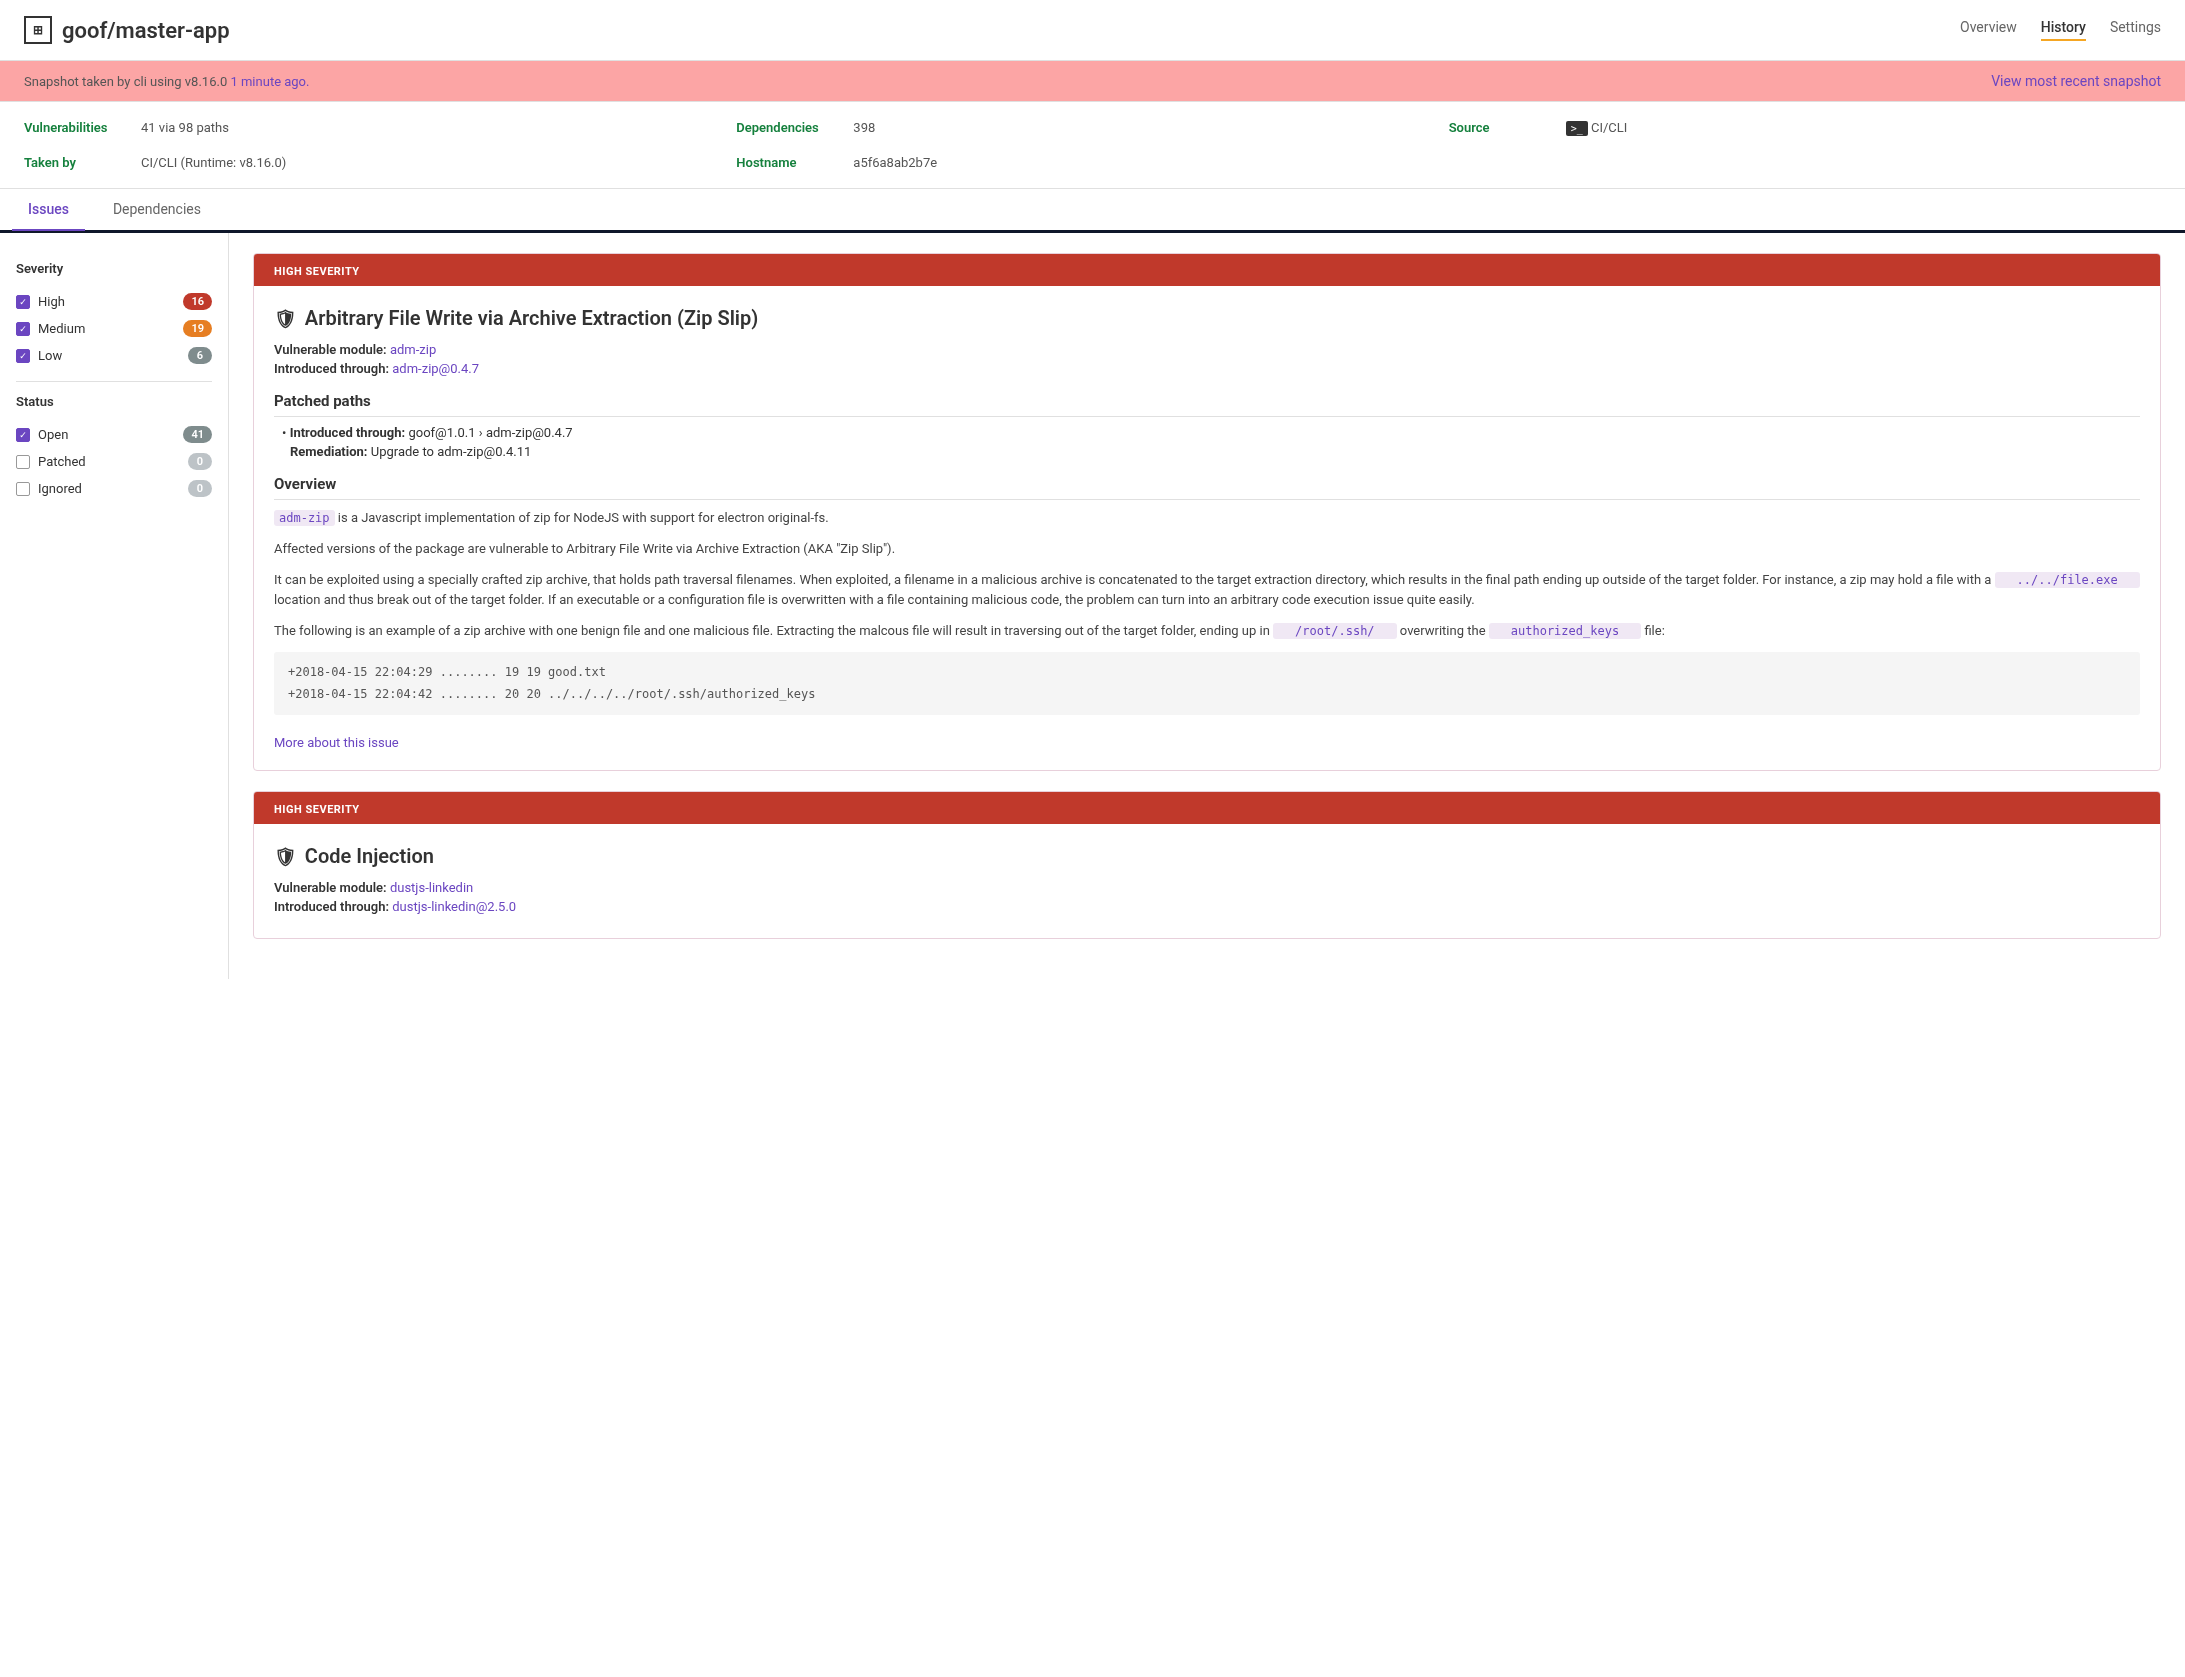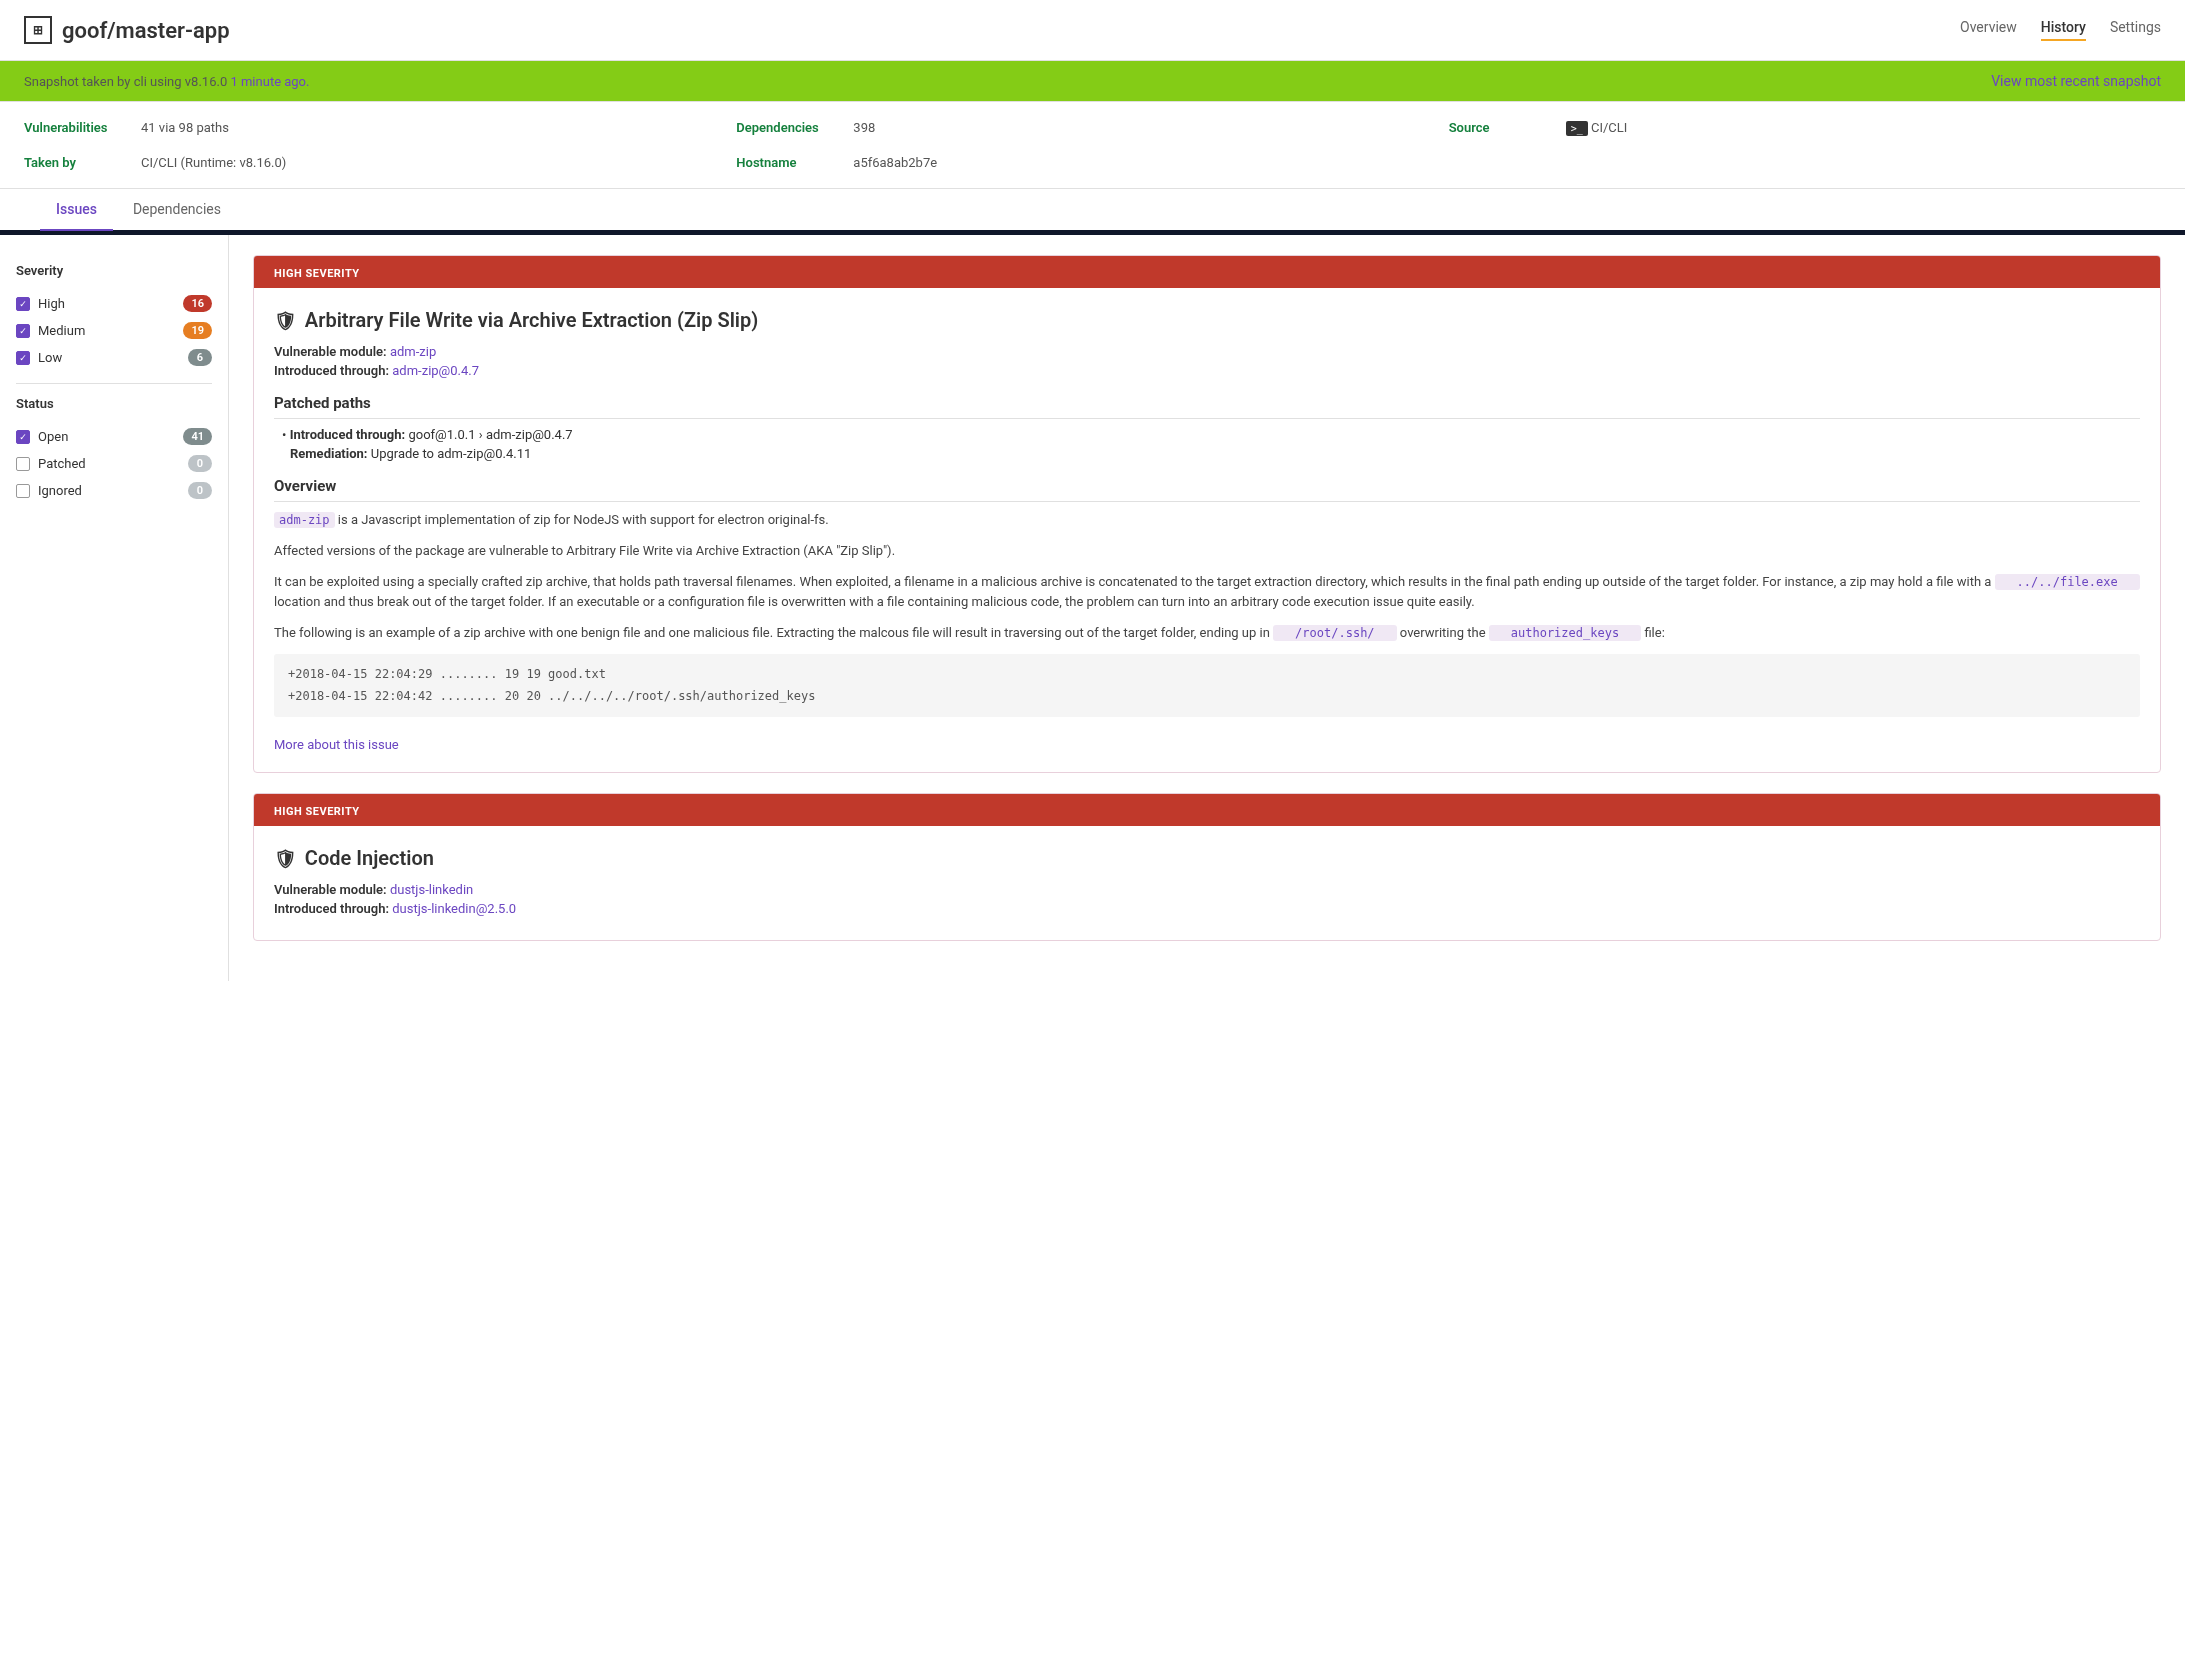--- a/index.html
+++ b/index.html
@@ -7,34 +7,34 @@
 
     
     .header { display: flex; align-items: center; justify-content: space-between; padding: 16px 24px; border-bottom: 1px solid #e0e0e0; }
     .header-logo { display: flex; align-items: center; gap: 10px; font-size: 22px; font-weight: 600; color: #333; }
     .logo-icon { width: 28px; height: 28px; border: 2.5px solid #333; display: flex; align-items: center; justify-content: center; font-size: 12px; }
     .header-nav { display: flex; gap: 24px; }
     .nav-item { font-size: 14px; color: #666; text-decoration: none; cursor: pointer; padding-bottom: 4px; }
     .nav-item.active { color: #333; border-bottom: 2px solid #f5a623; font-weight: 500; }
 
     
-    .snapshot-bar { padding: 12px 24px; border-bottom: 1px solid #e0e0e0; display: flex; align-items: flex-end; justify-content: space-between; background: #84cc16; }
+    .snapshot-bar { padding: 12px 24px; border-bottom: 1px solid #e0e0e0; display: flex; align-items: flex-end; justify-content: space-between; background: #fca5a5; }
     .snapshot-text { font-size: 13px; color: #555; }
     .snapshot-text a { color: #6b46c1; text-decoration: none; }
     .view-recent { color: #6b46c1; font-size: 14px; cursor: pointer; text-decoration: none; }
 
     
     .meta-section { padding: 12px 24px; border-bottom: 1px solid #e0e0e0; display: grid; grid-template-columns: 1fr 1fr 1fr; gap: 8px 0; }
     .meta-row { display: flex; align-items: center; gap: 8px; padding: 6px 0; }
     .meta-label { font-weight: 600; font-size: 13px; color: #15803d; min-width: 109px; }
     .meta-value { font-size: 13px; color: #555; }
     .source-icon { background: #333; color: #fff; font-size: 10px; padding: 2px 5px; border-radius: 2px; font-family: monospace; }
 
     
-    .tabs { padding: 0 40px; border-bottom: 5px solid #0f172a; display: flex; gap: 4px; }
+    .tabs { padding: 0 12px; border-bottom: 3px solid #0f172a; display: flex; gap: 12px; }
     .tab { padding: 12px 16px; font-size: 14px; cursor: pointer; color: #666; border-bottom: 2px solid transparent; margin-bottom: -1px; }
     .tab.active { color: #6b46c1; border-bottom: 2px solid #6b46c1; font-weight: 500; }
 
     
     .main-layout { display: flex; padding: 0; }
 
     
     .sidebar { width: 229px; min-width: 229px; padding: 20px 16px; border-right: 1px solid #e0e0e0; }
     .sidebar-section-title { font-size: 13px; font-weight: 600; color: #333; margin-bottom: 12px; margin-top: 8px; }
     .filter-item { display: flex; align-items: center; justify-content: space-between; padding: 5px 0; cursor: pointer; }

